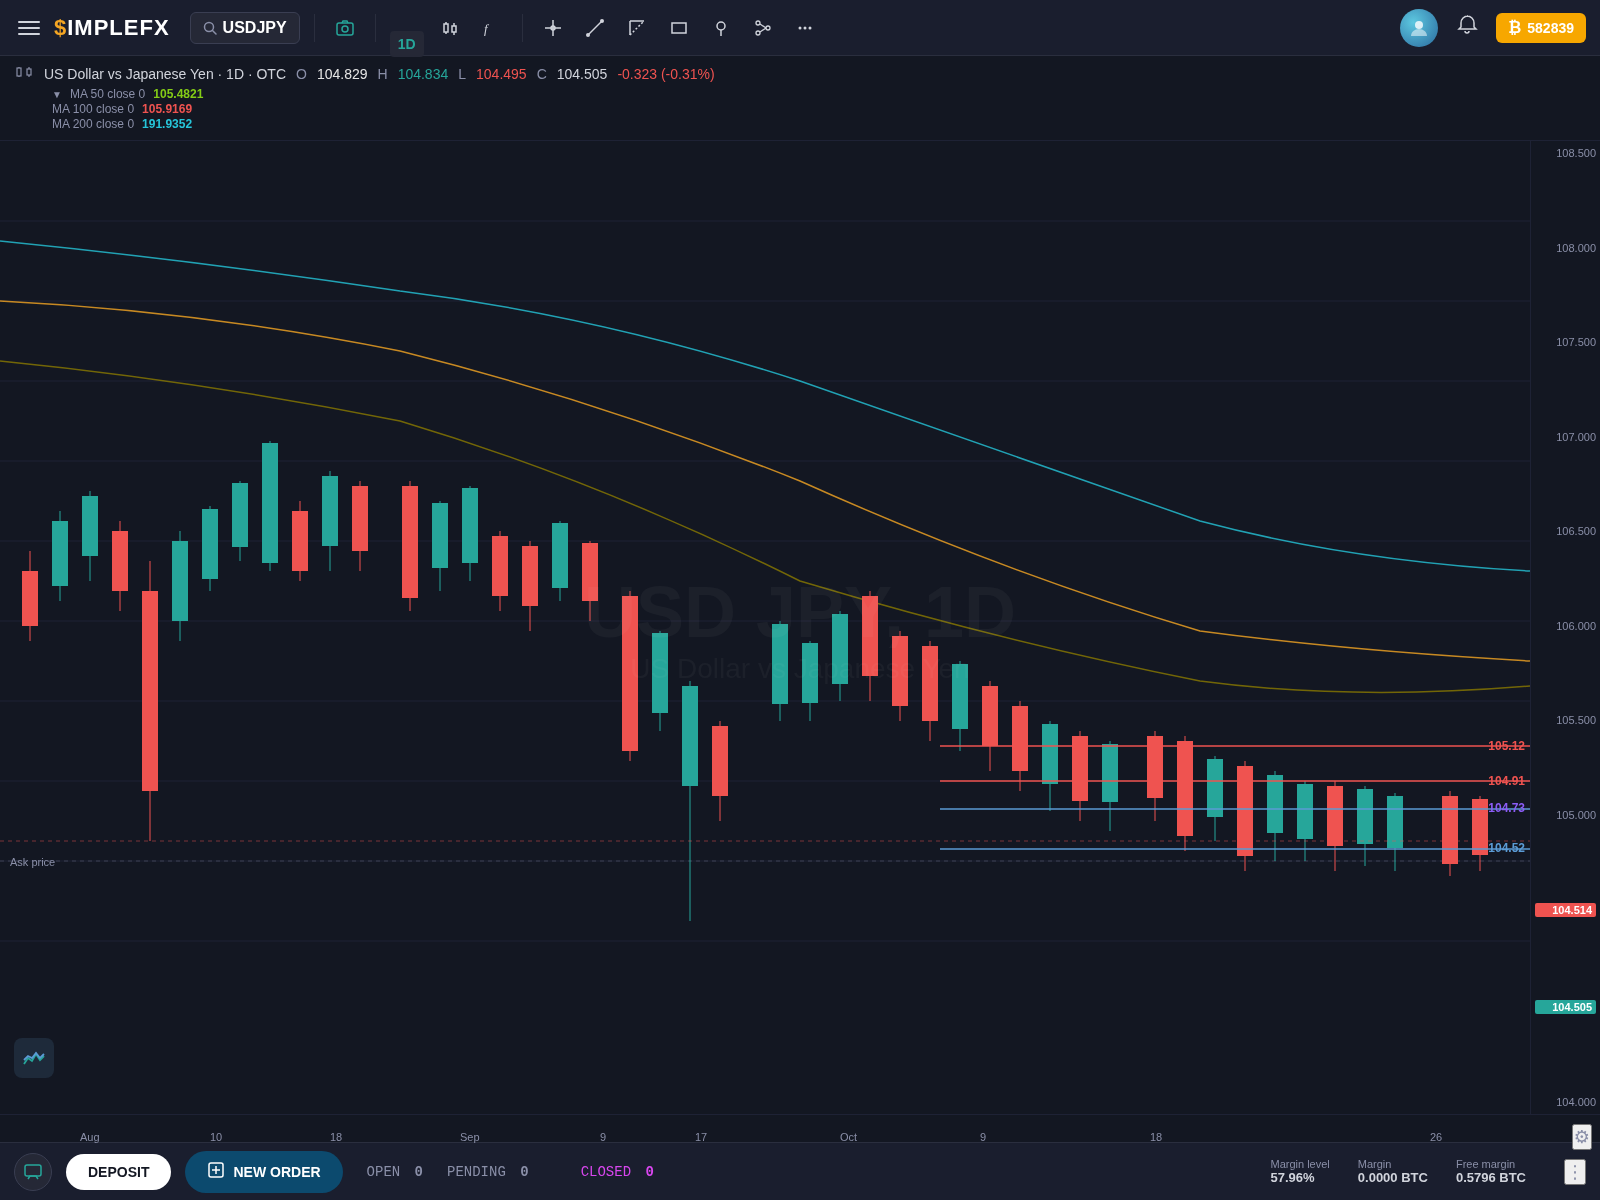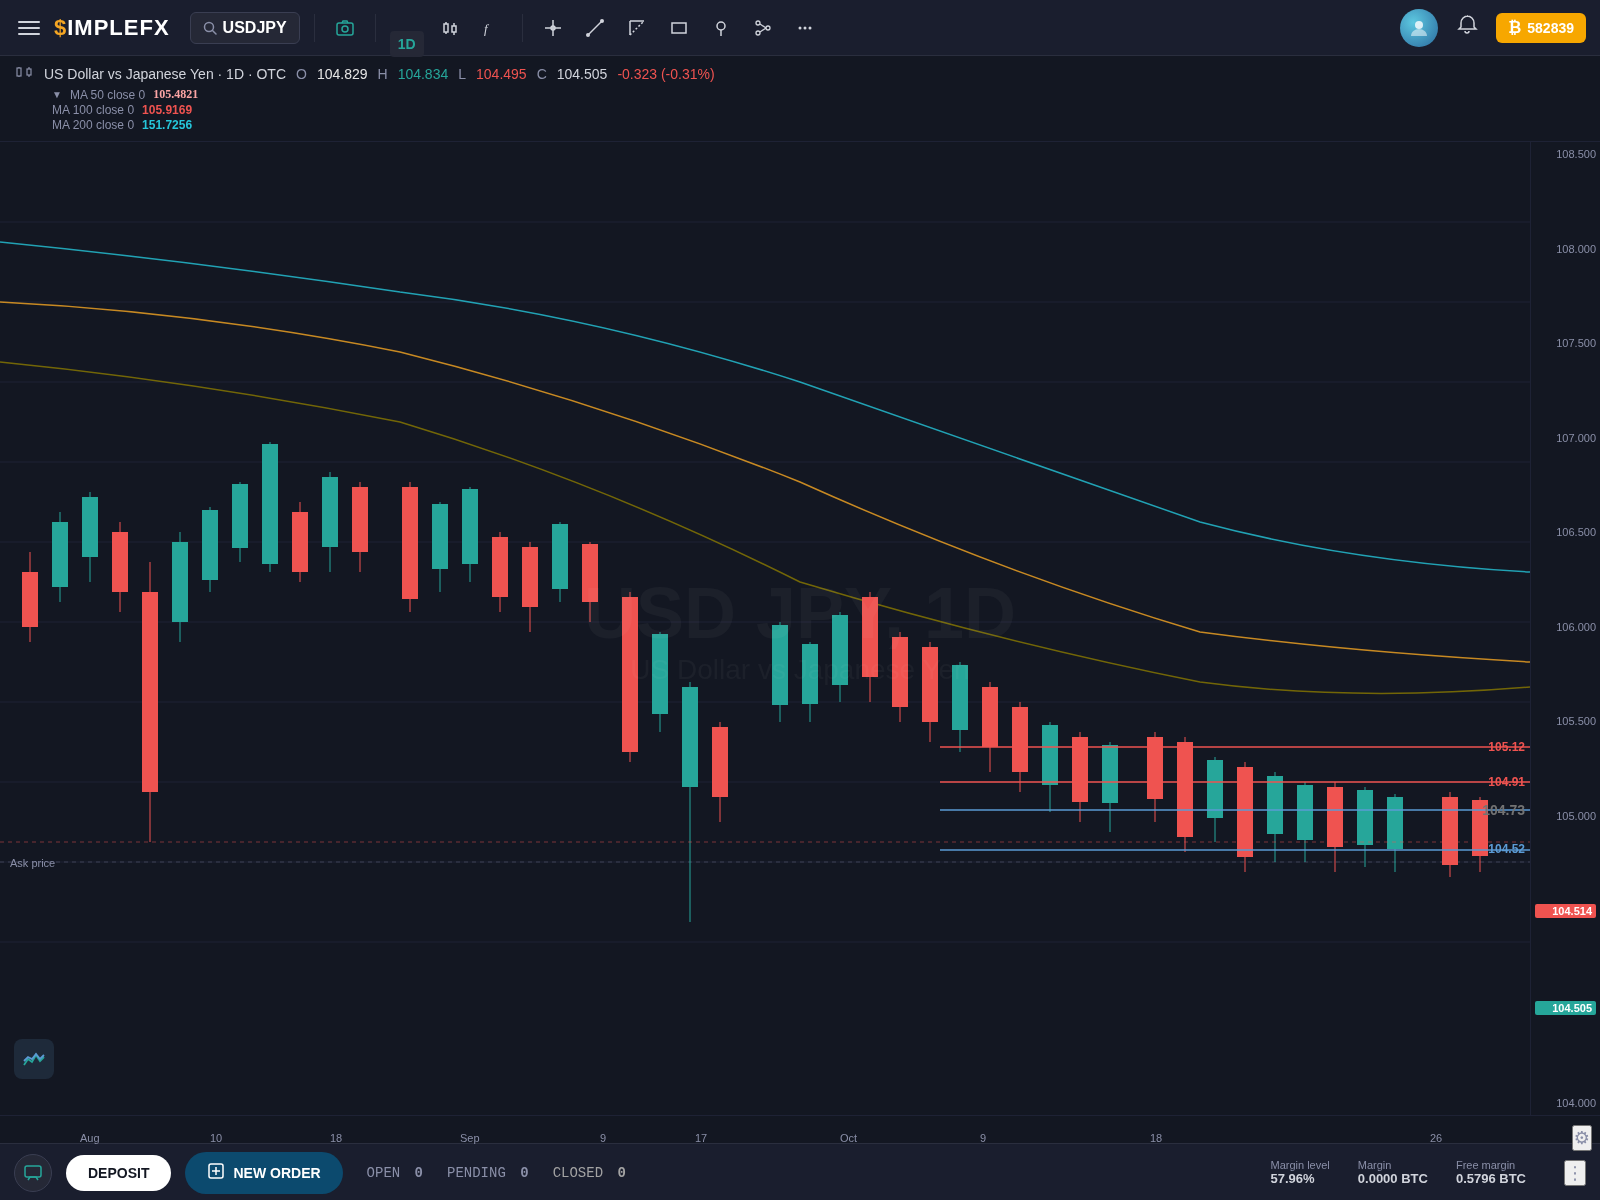--- a/index.html
+++ b/index.html
@@ -79,21 +79,21 @@
     .ohlc-label { color: #8a8fa8; }
     .ohlc-open { color: #e5e5e5; }
     .ohlc-high { color: #26a69a; }
     .ohlc-low { color: #ef5350; }
     .ohlc-close { color: #d1d4dc; }
     .ohlc-change { color: #ef5350; }
 
     .ma-rows { padding: 2px 16px 4px 36px; }
     .ma-row { display: flex; align-items: center; gap: 8px; font-size: 12px; color: #8a8fa8; margin: 1px 0; }
     .ma-toggle { color: #8a8fa8; cursor: pointer; font-size: 10px; }
-    .ma-50-val { color: #fca5a5; font-weight: 600; font-family: Liberation Serif, serif; }
+    .ma-50-val { color: #84cc16; font-weight: 600; }
     .ma-100-val { color: #ef5350; font-weight: 600; }
     .ma-200-val { color: #26c6da; font-weight: 600; }
 
     
     .chart-container {
       position: relative;
       width: 100%;
       height: calc(1200px - 56px - 68px - 60px - 58px);
       background: #131722;
       overflow: hidden;
@@ -180,21 +180,21 @@
       display: flex; align-items: center; gap: 8px;
       background: #0c4a6e; color: #fff; font-weight: 700; font-size: 14px;
       border: none; border-radius: 22px; padding: 10px 22px; cursor: pointer;
     }
     .order-icon { font-size: 16px; }
     .orders-section {
       display: flex; align-items: center; gap: 24px; margin-left: 10px; font-family: Liberation Mono, monospace;
     }
     .order-tab { font-size: 14px; color: #8a8fa8; cursor: pointer; }
     .order-tab .count { margin-left: 6px; font-weight: 700; }
-    .order-tab.closed { color: #a3a3a3; }
+    .order-tab.closed { color: #d946ef; margin-left: 28px; }
     .margin-section {
       margin-left: auto; display: flex; align-items: center; gap: 28px;
     }
     .margin-item { display: flex; flex-direction: column; align-items: flex-start; }
     .margin-label { font-size: 11px; color: #8a8fa8; }
     .margin-value { font-size: 13px; color: #d1d4dc; font-weight: 600; }
     .more-btn { color: #8a8fa8; cursor: pointer; font-size: 18px; margin-left: 10px; }
   </style>
 </head>
 <body>
@@ -347,21 +347,21 @@
       <span class="ma-toggle">▼</span>
       <span>MA 50 close 0</span>
       <span class="ma-50-val">105.4821</span>
     </div>
     <div class="ma-row">
       <span>MA 100 close 0</span>
       <span class="ma-100-val">105.9169</span>
     </div>
     <div class="ma-row">
       <span>MA 200 close 0</span>
-      <span class="ma-200-val">151.7256</span>
+      <span class="ma-200-val">191.9352</span>
     </div>
   </div>
 </div>
 
 <div class="chart-container" style="height: 973px;">
 
   <svg class="chart-canvas" width="1530" height="888" style="position:absolute;top:0;left:0;">
 
     <line x1="0" y1="80" x2="1530" y2="80" stroke="#1e2235" stroke-width="1"></line>
     <line x1="0" y1="160" x2="1530" y2="160" stroke="#1e2235" stroke-width="1"></line>
@@ -534,21 +534,21 @@
 
   <div class="watermark">
     <div class="watermark-symbol">USD JPY, 1D</div>
     <div class="watermark-name">US Dollar vs Japanese Yen</div>
   </div>
 
   <div class="ask-price-label" style="top: 715px;">Ask price</div>
 
   <div style="position:absolute; right:75px; top:598px; font-size:12px; color:#ef5350; font-weight:600;">105.12</div>
   <div style="position:absolute; right:75px; top:633px; font-size:12px; color:#ef5350; font-weight:600;">104.91</div>
-  <div style="position:absolute; right:75px; top:660px; font-size:14px; color:#737373; font-weight:600;">104.73</div>
+  <div style="position:absolute; right:75px; top:660px; font-size:12px; color:#8b5cf6; font-weight:600;">104.73</div>
   <div style="position:absolute; right:75px; top:700px; font-size:12px; color:#5b9bd5; font-weight:600;">104.52</div>
 
   <div class="price-scale">
     <span class="price-label">108.500</span>
     <span class="price-label">108.000</span>
     <span class="price-label">107.500</span>
     <span class="price-label">107.000</span>
     <span class="price-label">106.500</span>
     <span class="price-label">106.000</span>
     <span class="price-label">105.500</span>

